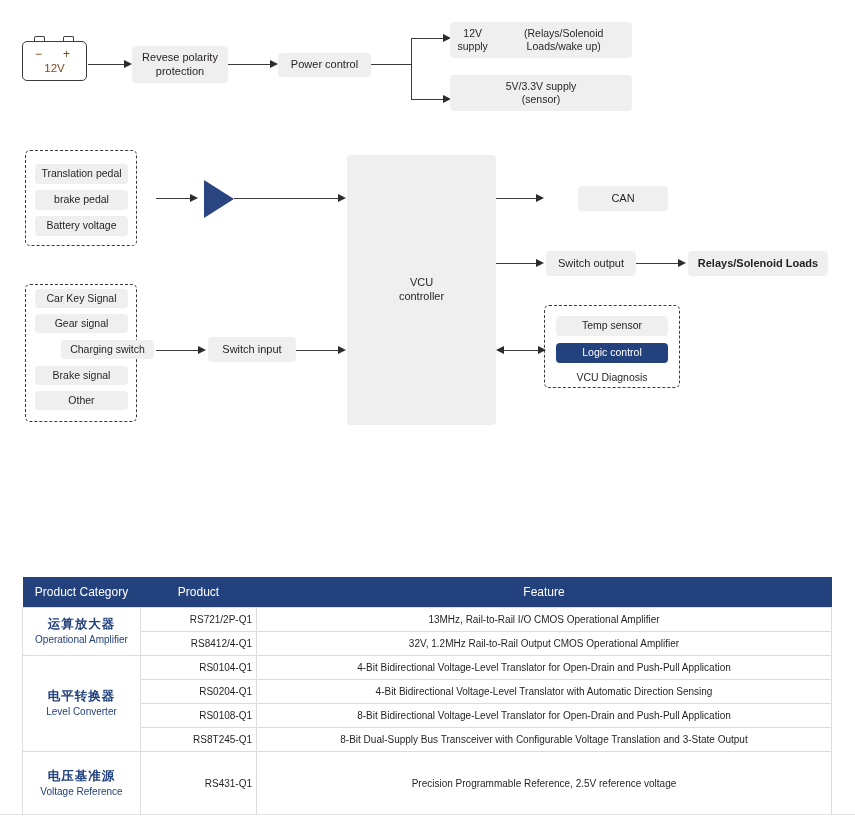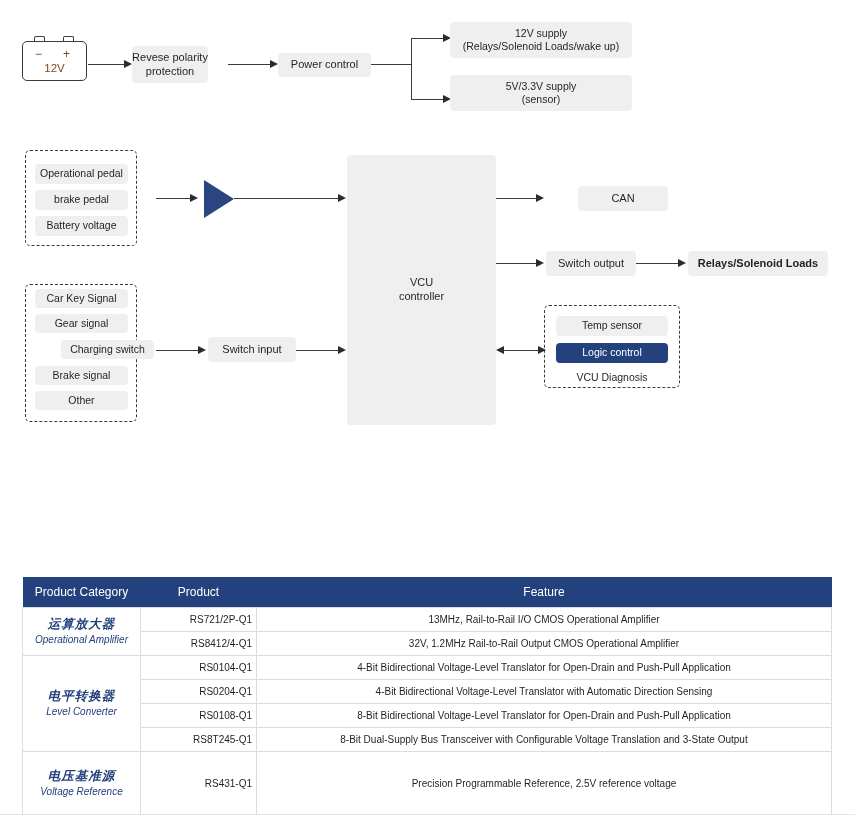--- a/index.html
+++ b/index.html
@@ -107,21 +107,20 @@
     text-align:center;
     vertical-align:middle;
     background:#ffffff;
     color:#231f20;
     font-size:9.8px;
   }
   .tbl td.cat{
     color:#23417d;
     font-size:9px;
     line-height:1.45;
-    font-style:italic;
   }
   .tbl td.cat .cn{
     display:block;font-size:12.5px;font-weight:bold;letter-spacing:1px;
   }
   .tbl td.cat .en{display:block;font-size:10px;}
   .tbl td.part{font-size:10px;text-align:right;}
   .tbl td.feat{font-size:10px;}
   .tbl .c1{width:118px;}
   .tbl .c2{width:116px;}
   .tbl .c3{width:575px;}
@@ -140,46 +139,46 @@
     <div class="term r"></div>
     <div class="body"></div>
     <div class="sign minus">−</div>
     <div class="sign plus">+</div>
     <div class="lab">12V</div>
   </div>
 
   <div class="ln h" style="left:88px;top:64px;width:38px;"></div>
   <div class="ar" style="left:124px;top:60px;"></div>
 
-  <div class="box mid" id="rpp" style="left:132px;top:46px;width:76px;height:37px;white-space:pre-line;">Revese polarity
+  <div class="box mid" id="rpp" style="left:132px;top:46px;width:96px;height:37px;white-space:pre-line;">Revese polarity
 protection</div>
 
   <div class="ln h" style="left:228px;top:64px;width:44px;"></div>
   <div class="ar" style="left:270px;top:60px;"></div>
 
   <div class="box mid" style="left:278px;top:53px;width:93px;height:24px;">Power control</div>
 
   <div class="ln h" style="left:371px;top:64px;width:41px;"></div>
   <div class="ln v" style="left:411px;top:38px;height:62px;"></div>
   <div class="ln h" style="left:411px;top:38px;width:36px;"></div>
   <div class="ar" style="left:443px;top:34px;"></div>
   <div class="ln h" style="left:411px;top:99px;width:36px;"></div>
   <div class="ar" style="left:443px;top:95px;"></div>
 
-  <div class="box small" style="left:450px;top:22px;width:182px;height:36px;flex-direction:column;">
+  <div class="box small" style="left:450px;top:22px;width:182px;height:36px;flex-direction:row;">
     <span>12V supply</span>
     <span>(Relays/Solenoid Loads/wake up)</span>
   </div>
   <div class="box small" style="left:450px;top:75px;width:182px;height:36px;flex-direction:column;">
     <span>5V/3.3V supply</span>
     <span>(sensor)</span>
   </div>
 
   <div class="group" style="left:25px;top:150px;width:112px;height:96px;"></div>
-  <div class="box small" style="left:35px;top:164px;width:93px;height:20px;">Operational pedal</div>
+  <div class="box small" style="left:35px;top:164px;width:93px;height:20px;">Translation pedal</div>
   <div class="box small" style="left:35px;top:190px;width:93px;height:20px;">brake pedal</div>
   <div class="box small" style="left:35px;top:216px;width:93px;height:20px;">Battery voltage</div>
 
   <div class="ln h" style="left:156px;top:198px;width:40px;"></div>
   <div class="ar" style="left:190px;top:194px;"></div>
   <div class="amp" style="left:204px;top:180px;"></div>
 
   <div class="ln h" style="left:234px;top:198px;width:108px;"></div>
   <div class="ar" style="left:338px;top:194px;"></div>
 

